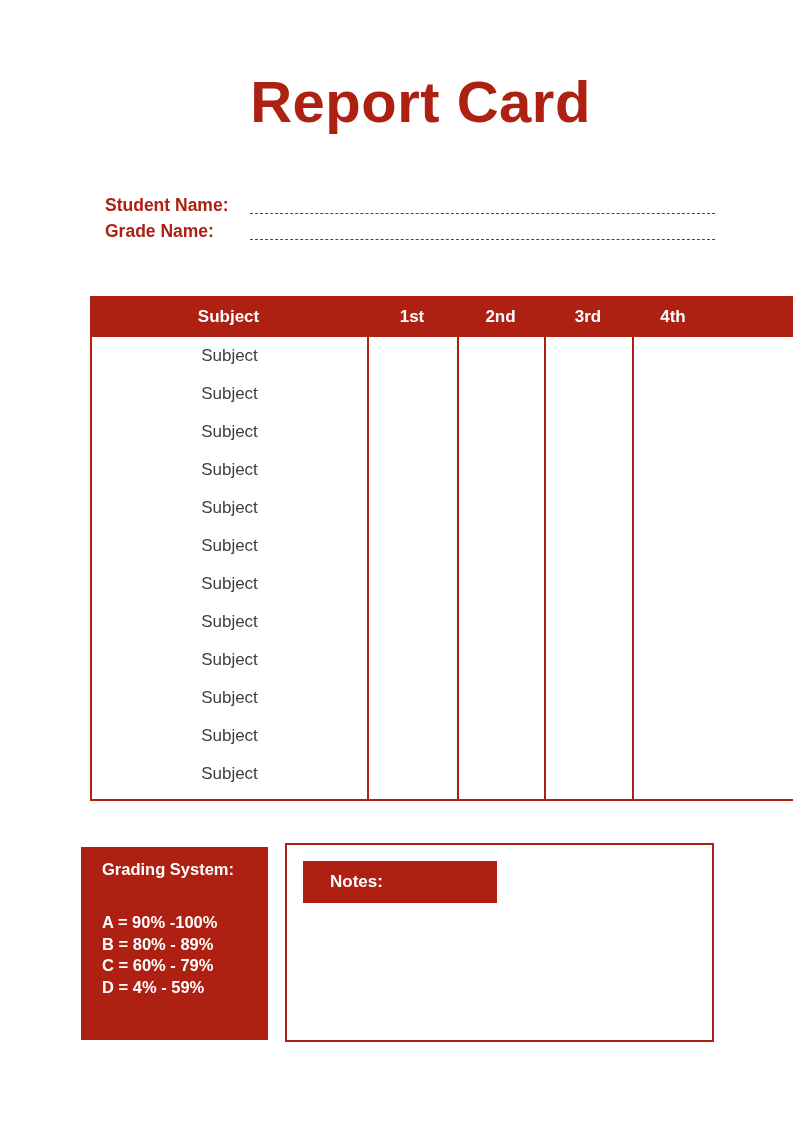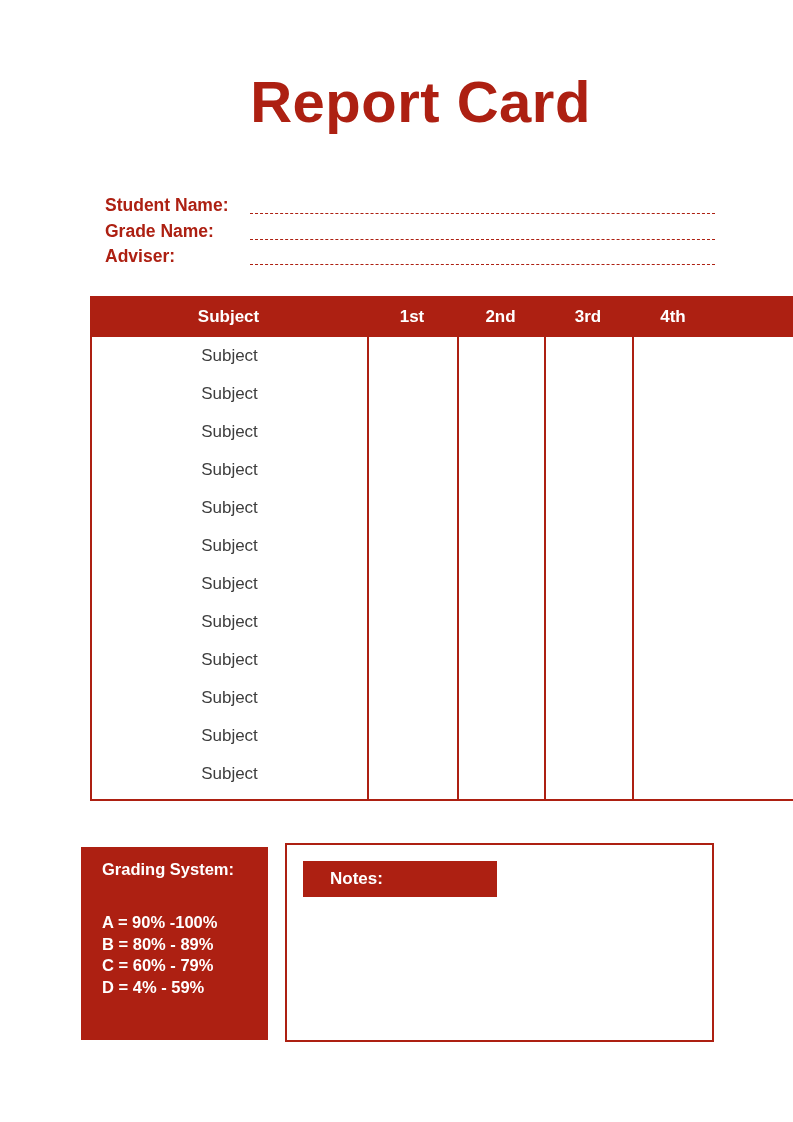--- a/index.html
+++ b/index.html
@@ -118,21 +118,21 @@
     width: 429px;
     height: 199px;
     border: 2px solid var(--accent);
     background: #ffffff;
   }
   .notes-tab {
     position: absolute;
     left: 16px;
     top: 16px;
     width: 194px;
-    height: 36px;
+    height: 42px;
     background: var(--accent);
     color: var(--header-text);
     font-size: 17px;
     font-weight: bold;
     display: flex;
     align-items: center;
     padding-left: 27px;
   }
 </style>
 </head>
@@ -142,24 +142,20 @@
 
   <h1 class="title">Report Card</h1>
 
   <div class="fields">
     <div class="field-row">
       <span class="field-label">Student Name:</span>
       <span class="field-line"></span>
     </div>
     <div class="field-row">
       <span class="field-label">Grade Name:</span>
-      <span class="field-line"></span>
-    </div>
-    <div class="field-row">
-      <span class="field-label">Adviser:</span>
       <span class="field-line"></span>
     </div>
   </div>
 
   <div class="table">
     <div class="thead">
       <div>Subject</div>
       <div>1st</div>
       <div>2nd</div>
       <div>3rd</div>

